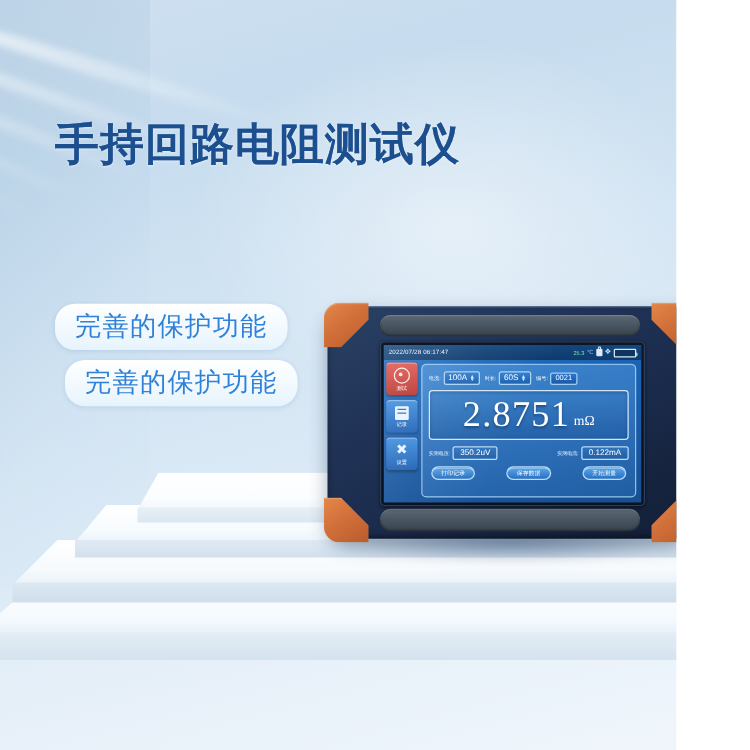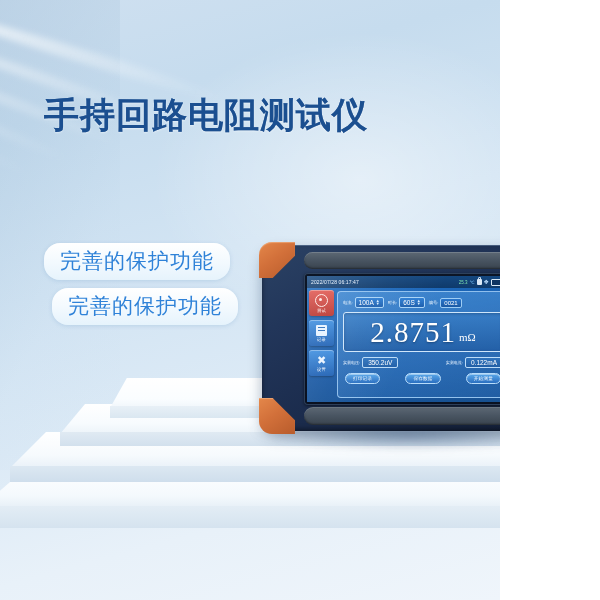--- a/index.html
+++ b/index.html
@@ -3,21 +3,21 @@
 <meta charset="utf-8">
 <style>
   html,body{margin:0;padding:0;}
   body{
     width:600px;height:600px;overflow:hidden;position:relative;
     font-family:"Liberation Sans","DejaVu Sans",sans-serif;
   }
 
   
   #scene{position:absolute;inset:0;width:500px;height:600px;overflow:hidden;
-    background:linear-gradient(165deg,#cfe0f0 0%,#c6dcee 18%,#d2e4f3 42%,#dceaf6 62%,#e8f1f9 80%,#eff5fb 100%);}
+    background:linear-gradient(165deg,#cfe0f0 0%,#c6dcee 18%,#d2e4f3 42%,#dceaf6 62%,#e8f1f9 80%,#eff5fb 100%);padding-left:41px;}
 
   .bg-rightpanel{position:absolute;left:556px;top:0;width:44px;height:420px;
     background:linear-gradient(180deg,#c3d6e6 0%,#cddfee 55%,#dbe9f4 100%);}
   .bg-rightpanel2{position:absolute;left:556px;top:0;width:6px;height:420px;
     background:linear-gradient(180deg,rgba(255,255,255,.55),rgba(255,255,255,.15));}
 
   .bg-leftwall{position:absolute;left:0;top:0;width:120px;height:470px;
     background:linear-gradient(120deg,rgba(160,190,215,.40),rgba(190,214,234,.12) 60%,rgba(255,255,255,0));}
 
   .streak{position:absolute;background:linear-gradient(90deg,rgba(255,255,255,.85),rgba(255,255,255,0));

